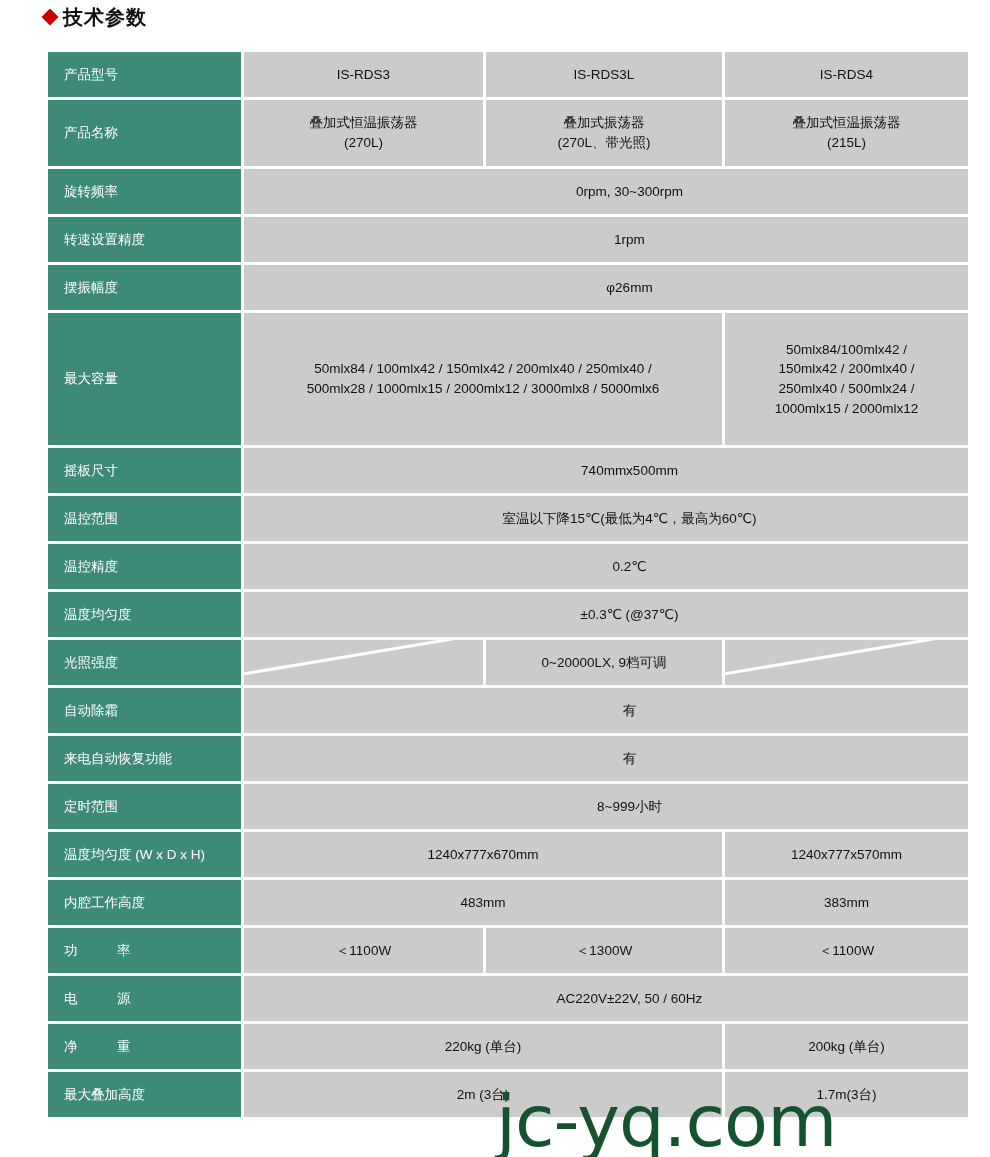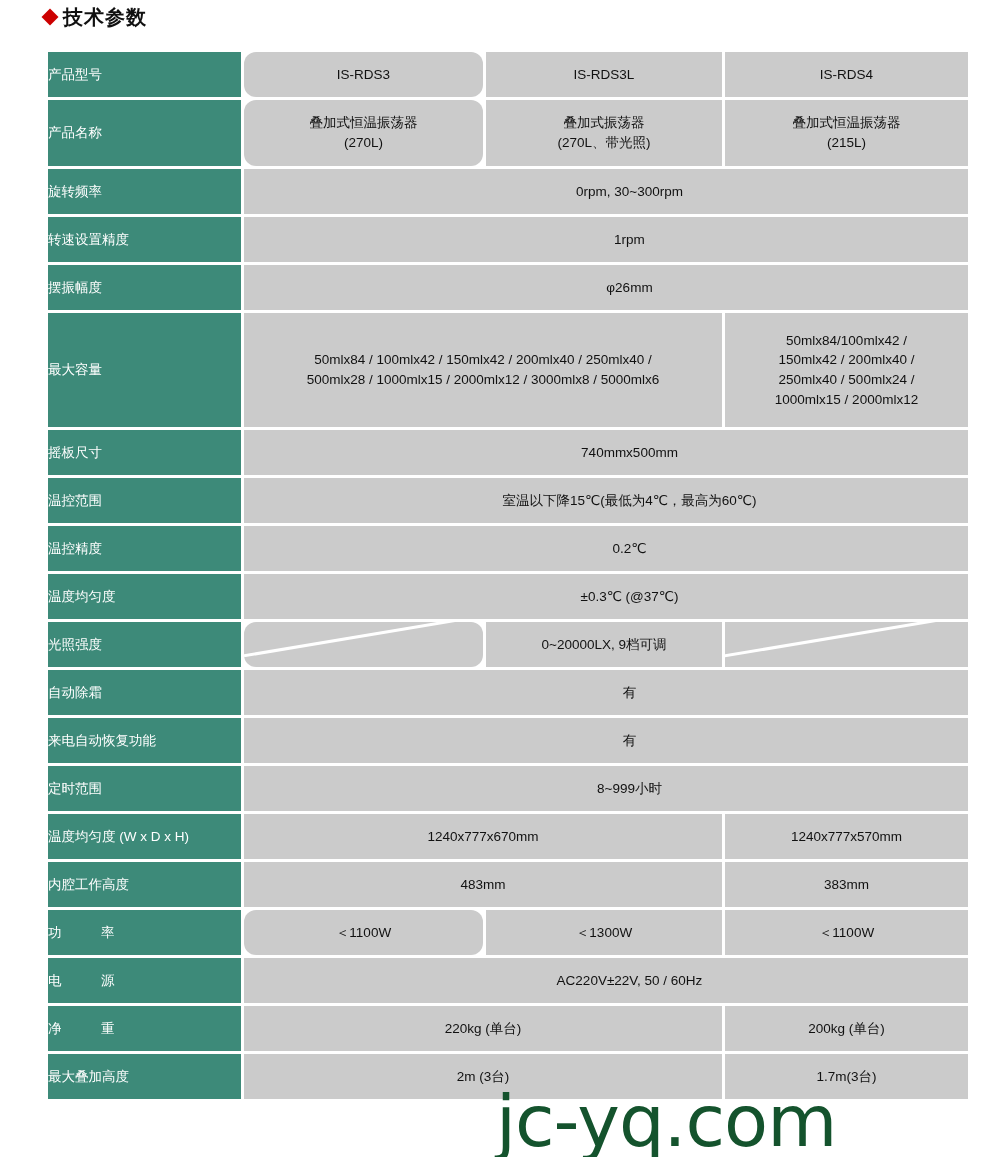--- a/index.html
+++ b/index.html
@@ -52,20 +52,21 @@
   }
 
   .label-cell {
     width: 193px;
     flex: 0 0 193px;
     background: #3d8a79;
     color: #ffffff;
     font-size: 13.5px;
     display: flex;
     align-items: center;
+    padding-left: 16px;
     margin-right: 3px;
   }
   .label-cell.spaced {
     letter-spacing: 13px;
   }
 
   .val {
     background: #cbcbcb;
     color: #111111;
     font-size: 13.5px;
@@ -73,30 +74,30 @@
     align-items: center;
     justify-content: center;
     text-align: center;
     line-height: 1.45;
     position: relative;
     overflow: hidden;
   }
   .val + .val { margin-left: 3px; }
 
   
-  .c1 { flex: 0 0 239px; border-radius: 12px; }
+  .c1 { flex: 0 0 239px; }
   .c2 { flex: 0 0 236px; }
   .c3 { flex: 0 0 243px; }
   .c12 { flex: 0 0 478px; }
   .cAll { flex: 1 1 auto; padding-left: 47px; }
 
   
   .h-std  { height: 45px; }
   .h-tall { height: 66px; }
-  .h-cap  { height: 114px; }
+  .h-cap  { height: 132px; }
 
   .val.multiline { display: block; padding: 0 12px; }
   .val.multiline .line-wrap {
     height: 100%;
     display: flex;
     flex-direction: column;
     justify-content: center;
   }
   .val.pad-side { padding: 0 14px; }
 

